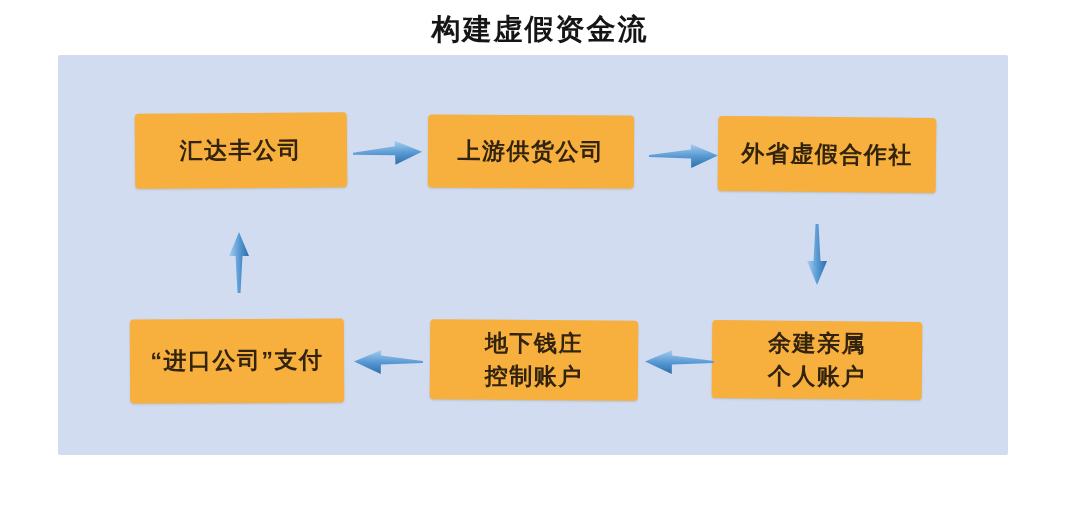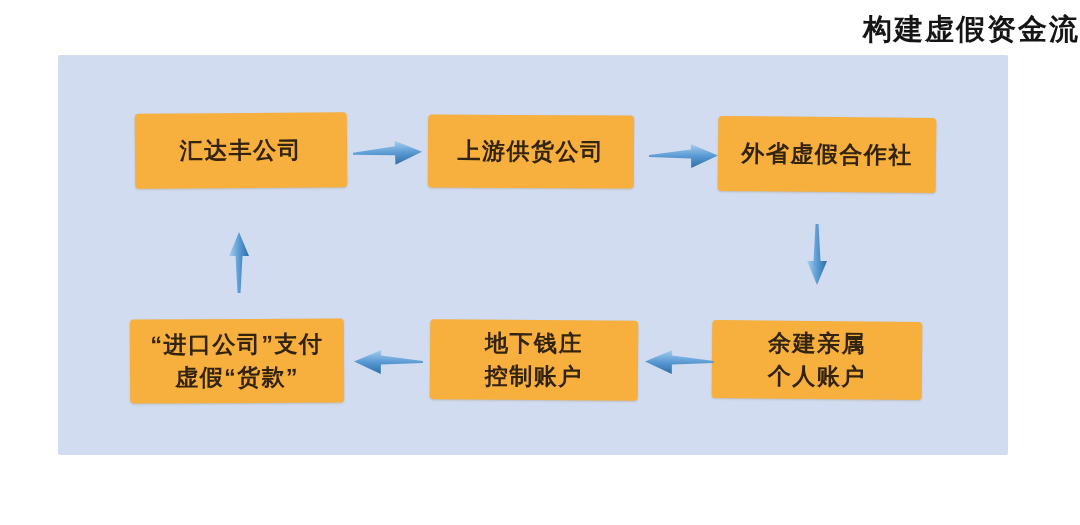--- a/index.html
+++ b/index.html
@@ -13,21 +13,21 @@
     width: 1080px;
     height: 525px;
     background: #ffffff;
     overflow: hidden;
   }
   .title {
     position: absolute;
     top: 10px;
     left: 0;
     width: 100%;
-    text-align: right;
+    text-align: center;
     font-size: 29px;
     font-weight: 700;
     color: #151515;
     letter-spacing: 2px;
   }
   .panel {
     position: absolute;
     left: 58px;
     top: 55px;
     width: 950px;
@@ -92,21 +92,20 @@
     <div class="node node-4">
       <span>余建亲属</span>
       <span>个人账户</span>
     </div>
     <div class="node node-5">
       <span>地下钱庄</span>
       <span>控制账户</span>
     </div>
     <div class="node node-6">
       <span>“进口公司”支付</span>
-      <span>虚假“货款”</span>
     </div>
 
     <svg class="arrow arrow-h a1" viewBox="0 0 72 28" xmlns="http://www.w3.org/2000/svg">
       <defs>
           <linearGradient id="g1" x1="0" y1="0" x2="0" y2="1">
         <stop offset="0" stop-color="#a8cfee"></stop>
             <stop offset="0.5" stop-color="#5b9bd5"></stop>
             <stop offset="1" stop-color="#2d6da9"></stop>
       </linearGradient>
         </defs>

